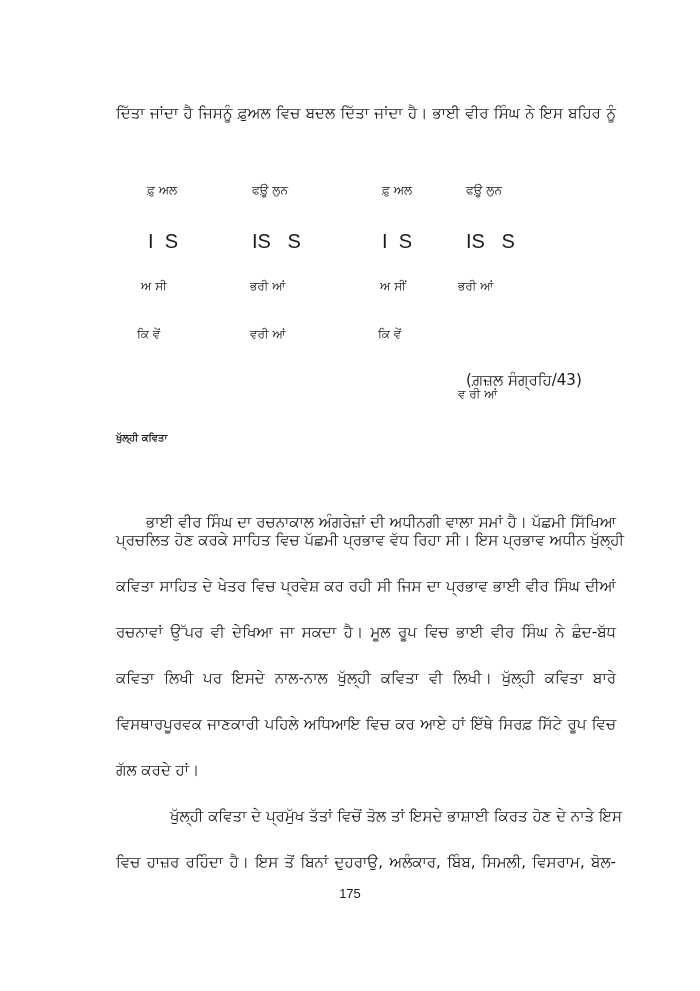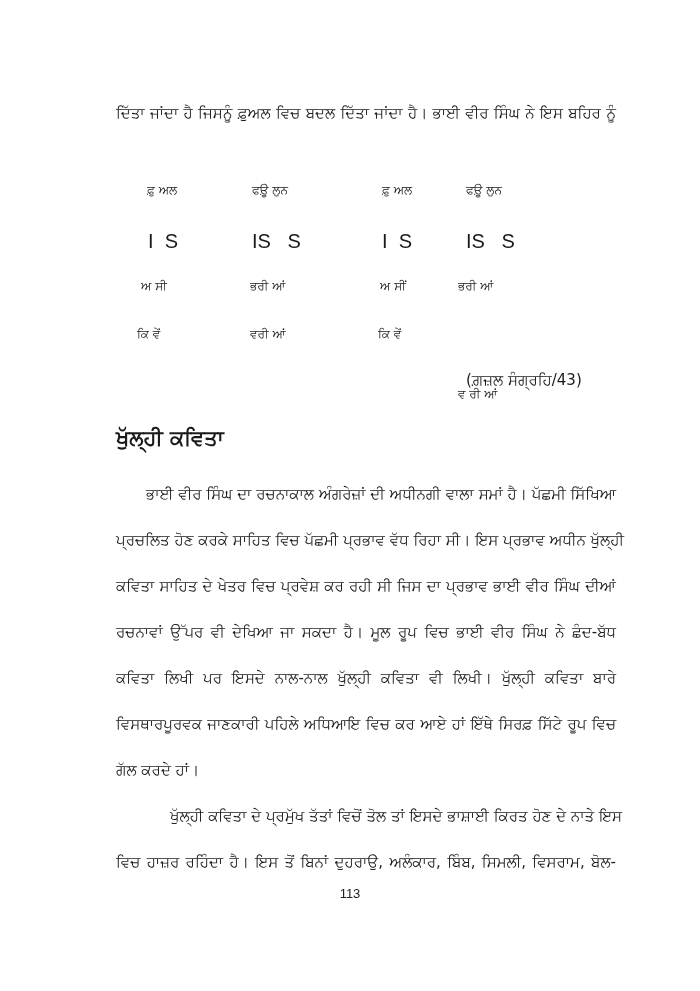--- a/index.html
+++ b/index.html
@@ -40,21 +40,21 @@
       white-space: nowrap;
     }
     .latin {
       font-family: "Liberation Sans", sans-serif;
       font-size: 20px;
     }
     .heading {
       position: absolute;
       left: 116px;
       top: 428px;
-      font-size: 21px;
+      font-size: 10px;
       font-weight: bold;
       line-height: 20px;
     }
     .citation {
       position: absolute;
       left: 466px;
       top: 370px;
       font-size: 15px;
       line-height: 20px;
       white-space: nowrap;
@@ -98,29 +98,29 @@
     <div class="cell" style="left:250px; top:324px;text-align:right;">ਵਰੀ ਆਂ</div>
     <div class="cell" style="left:378px; top:324px;">ਕਿ ਵੇਂ</div>
     <div class="cell" style="left:458px; top:340px;margin-top:44px;">ਵ ਰੀ ਆਂ</div>
   </div>
 
   <div class="citation">(ਗ਼ਜ਼ਲ ਸੰਗ੍ਰਹਿ/43)</div>
 
   <div class="heading">ਖੁੱਲ੍ਹੀ ਕਵਿਤਾ</div>
 
   <div>
-    <div class="line justify" style="top:484px; left:146px; width:470px;font-family:Liberation Serif, serif;">ਭਾਈ ਵੀਰ ਸਿੰਘ ਦਾ ਰਚਨਾਕਾਲ ਅੰਗਰੇਜ਼ਾਂ ਦੀ ਅਧੀਨਗੀ ਵਾਲਾ ਸਮਾਂ ਹੈ। ਪੱਛਮੀ ਸਿੱਖਿਆ</div>
+    <div class="line justify" style="top:512px; left:146px; width:470px;font-family:Liberation Serif, serif;">ਭਾਈ ਵੀਰ ਸਿੰਘ ਦਾ ਰਚਨਾਕਾਲ ਅੰਗਰੇਜ਼ਾਂ ਦੀ ਅਧੀਨਗੀ ਵਾਲਾ ਸਮਾਂ ਹੈ। ਪੱਛਮੀ ਸਿੱਖਿਆ</div>
     <div class="line justify" style="top:530px;">ਪ੍ਰਚਲਿਤ ਹੋਣ ਕਰਕੇ ਸਾਹਿਤ ਵਿਚ ਪੱਛਮੀ ਪ੍ਰਭਾਵ ਵੱਧ ਰਿਹਾ ਸੀ। ਇਸ ਪ੍ਰਭਾਵ ਅਧੀਨ ਖੁੱਲ੍ਹੀ</div>
     <div class="line justify" style="top:576px;">ਕਵਿਤਾ ਸਾਹਿਤ ਦੇ ਖੇਤਰ ਵਿਚ ਪ੍ਰਵੇਸ਼ ਕਰ ਰਹੀ ਸੀ ਜਿਸ ਦਾ ਪ੍ਰਭਾਵ ਭਾਈ ਵੀਰ ਸਿੰਘ ਦੀਆਂ</div>
     <div class="line justify" style="top:622px;">ਰਚਨਾਵਾਂ ਉੱਪਰ ਵੀ ਦੇਖਿਆ ਜਾ ਸਕਦਾ ਹੈ। ਮੂਲ ਰੂਪ ਵਿਚ ਭਾਈ ਵੀਰ ਸਿੰਘ ਨੇ ਛੰਦ-ਬੱਧ</div>
     <div class="line justify" style="top:668px;">ਕਵਿਤਾ ਲਿਖੀ ਪਰ ਇਸਦੇ ਨਾਲ-ਨਾਲ ਖੁੱਲ੍ਹੀ ਕਵਿਤਾ ਵੀ ਲਿਖੀ। ਖੁੱਲ੍ਹੀ ਕਵਿਤਾ ਬਾਰੇ</div>
     <div class="line justify" style="top:714px;">ਵਿਸਥਾਰਪੂਰਵਕ ਜਾਣਕਾਰੀ ਪਹਿਲੇ ਅਧਿਆਇ ਵਿਚ ਕਰ ਆਏ ਹਾਂ ਇੱਥੇ ਸਿਰਫ਼ ਸਿੱਟੇ ਰੂਪ ਵਿਚ</div>
     <div class="line" style="top:760px;">ਗੱਲ ਕਰਦੇ ਹਾਂ।</div>
   </div>
 
   <div>
     <div class="line justify" style="top:806px; left:170px; width:446px;">ਖੁੱਲ੍ਹੀ ਕਵਿਤਾ ਦੇ ਪ੍ਰਮੁੱਖ ਤੱਤਾਂ ਵਿਚੋਂ ਤੋਲ ਤਾਂ ਇਸਦੇ ਭਾਸ਼ਾਈ ਕਿਰਤ ਹੋਣ ਦੇ ਨਾਤੇ ਇਸ</div>
     <div class="line justify" style="top:852px;">ਵਿਚ ਹਾਜ਼ਰ ਰਹਿੰਦਾ ਹੈ। ਇਸ ਤੋਂ ਬਿਨਾਂ ਦੁਹਰਾਉ, ਅਲੰਕਾਰ, ਬਿੰਬ, ਸਿਮਲੀ, ਵਿਸਰਾਮ, ਬੋਲ-</div>
   </div>
 
-  <div class="page-number">113</div>
+  <div class="page-number">175</div>
 
 </div>
 
 </body></html>

